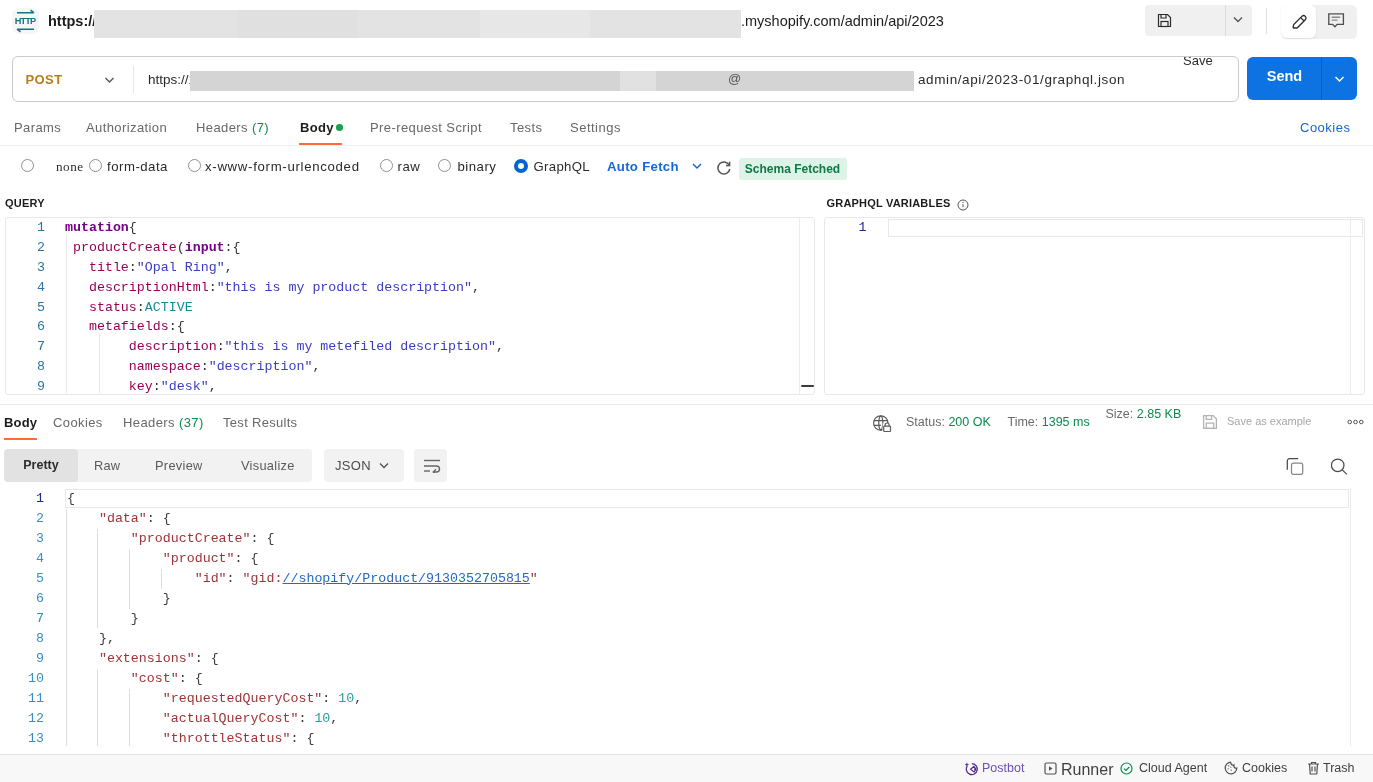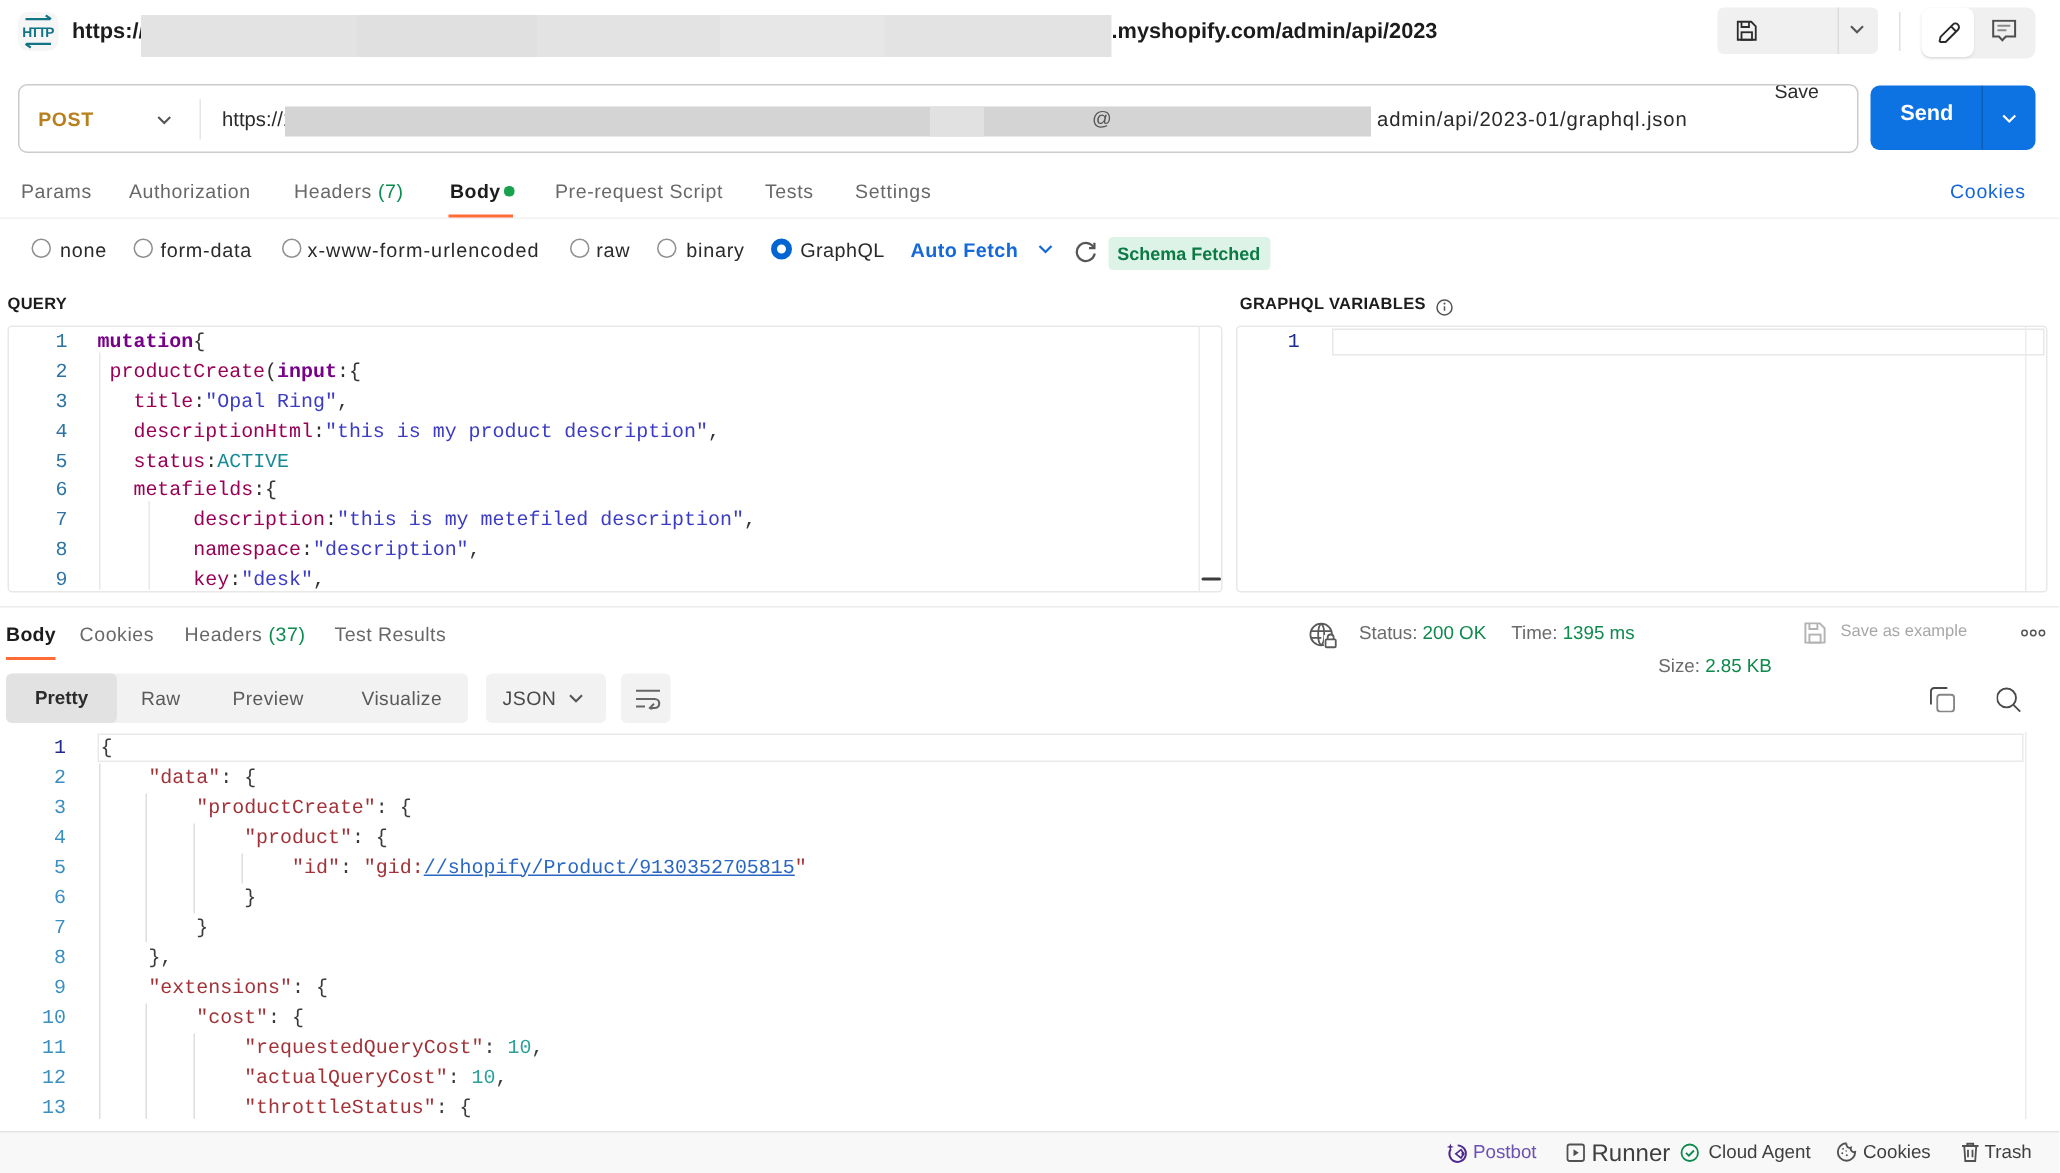--- a/index.html
+++ b/index.html
@@ -17,21 +17,21 @@
   <g stroke="#117586" stroke-width="1.5" fill="none">
     <path d="M5 4.7 H21.5 M18.5 2.2 L22 4.8"></path>
     <path d="M22 21.3 H5.5 M8.5 23.8 L5 21.2"></path>
   </g>
   <text x="13.5" y="16.4" font-size="9.2" font-weight="bold" fill="#117586" text-anchor="middle" textLength="21.5" font-family="Liberation Sans">HTTP</text>
 </svg>
 <div class="abs" style="left:48px;top:13px;font-size:14.5px;font-weight:bold;color:#1c1c1c;">https://</div>
 <div class="abs" style="left:94px;top:10px;width:647px;height:28px;background:#e3e3e3;"></div>
 <div class="abs" style="left:238px;top:10px;width:120px;height:28px;background:#e0e0e0;"></div>
 <div class="abs" style="left:480px;top:10px;width:110px;height:28px;background:#e7e7e7;"></div>
-<div class="abs" style="left:741px;top:13px;font-size:14.5px;font-weight:bold;color:#1c1c1c;">.myshopify.com/admin/api/2023</div>
+<div class="abs" style="left:741px;top:13px;font-size:14.5px;font-weight:normal;color:#1c1c1c;">.myshopify.com/admin/api/2023</div>
 
 <div class="abs" style="left:1145px;top:5px;width:107px;height:31px;background:#f0f0f0;border-radius:4px;"></div>
 <svg class="abs" style="left:1157px;top:13px;" width="15" height="15" viewBox="0 0 15 15" fill="none" stroke="#2b2b2b" stroke-width="1.2">
   <path d="M1.5 1.5 h9 l3 3 v9 h-12 z"></path>
   <path d="M4 1.5 v3.5 h5 v-3.5"></path>
   <rect x="4" y="8.5" width="7" height="5"></rect>
 </svg>
 <div class="abs" style="left:1183px;top:13px;font-size:13px;color:#2b2b2b;margin-top:40px;">Save</div>
 <div class="abs" style="left:1225px;top:5px;width:1px;height:31px;background:#dcdcdc;"></div>
 <svg class="abs" style="left:1232px;top:16px;" width="12" height="8" viewBox="0 0 12 8" fill="none" stroke="#555" stroke-width="1.4">
@@ -76,21 +76,21 @@
 <div class="abs" style="left:196px;top:120px;font-size:13px;letter-spacing:0.4px;color:#686868;">Headers <span style="color:#0c8d4f;">(7)</span></div>
 <div class="abs" style="left:300px;top:120px;font-size:13px;letter-spacing:0.3px;font-weight:bold;color:#1c1c1c;">Body</div>
 <div class="abs" style="left:335.5px;top:124.2px;width:7.5px;height:6.5px;border-radius:50%;background:#18a24d;"></div>
 <div class="abs" style="left:370px;top:120px;font-size:13px;letter-spacing:0.4px;color:#686868;">Pre-request Script</div>
 <div class="abs" style="left:510px;top:120px;font-size:13px;letter-spacing:0.4px;color:#686868;">Tests</div>
 <div class="abs" style="left:570px;top:120px;font-size:13px;letter-spacing:0.5px;color:#686868;">Settings</div>
 <div class="abs" style="left:299px;top:142.5px;width:43px;height:2.5px;background:#ff6c37;"></div>
 <div class="abs" style="left:1300px;top:120px;font-size:13px;letter-spacing:0.5px;color:#1465d8;">Cookies</div>
 
 <div class="abs" style="left:21px;top:159px;width:13px;height:13px;border:1px solid #8f8f8f;border-radius:50%;"></div>
-<div class="abs" style="left:40px;top:159px;font-size:13.2px;letter-spacing:0.5px;color:#2a2a2a;">none</div>
+<div class="abs" style="left:56px;top:159px;font-size:13.2px;letter-spacing:0.5px;color:#2a2a2a;font-family:Liberation Serif, serif;">none</div>
 <div class="abs" style="left:89px;top:159px;width:13px;height:13px;border:1px solid #8f8f8f;border-radius:50%;"></div>
 <div class="abs" style="left:107px;top:159px;font-size:13.2px;letter-spacing:0.5px;color:#2a2a2a;">form-data</div>
 <div class="abs" style="left:187.5px;top:159px;width:13px;height:13px;border:1px solid #8f8f8f;border-radius:50%;"></div>
 <div class="abs" style="left:205px;top:159px;font-size:13.2px;letter-spacing:0.7px;color:#2a2a2a;">x-www-form-urlencoded</div>
 <div class="abs" style="left:380px;top:159px;width:13px;height:13px;border:1px solid #8f8f8f;border-radius:50%;"></div>
 <div class="abs" style="left:397.5px;top:159px;font-size:13.2px;letter-spacing:0.5px;color:#2a2a2a;">raw</div>
 <div class="abs" style="left:437.5px;top:159px;width:13px;height:13px;border:1px solid #8f8f8f;border-radius:50%;"></div>
 <div class="abs" style="left:457.5px;top:159px;font-size:13.2px;letter-spacing:0.5px;color:#2a2a2a;">binary</div>
 <div class="abs" style="left:513.5px;top:158.5px;width:14px;height:14px;border:4px solid #0265d2;border-radius:50%;background:#fff;"></div>
 <div class="abs" style="left:533.5px;top:159px;font-size:13.2px;letter-spacing:0.3px;color:#2a2a2a;">GraphQL</div>
@@ -147,21 +147,21 @@
 
 <svg class="abs" style="left:872px;top:413.5px;" width="20" height="19" viewBox="0 0 20 19" fill="none" stroke="#5a5a5a" stroke-width="1.2">
   <circle cx="8.8" cy="9" r="7.2"></circle>
   <path d="M8.8 1.8 c2.7 1.8 2.7 12.6 0 14.4 M8.8 1.8 c-2.7 1.8 -2.7 12.6 0 14.4 M2 6.7 h13.6 M1.9 11.3 h7"></path>
   <rect x="10.6" y="9.4" width="9" height="8.6" fill="#fff" stroke="none"></rect>
   <rect x="11.7" y="12.2" width="6.8" height="5.3" rx="0.7"></rect>
   <path d="M13.1 12.2 v-1.2 a2 2 0 0 1 4 0 v1.2"></path>
 </svg>
 <div class="abs" style="left:906px;top:415px;font-size:12.5px;color:#6b6b6b;">Status: <span style="color:#0e8a4d;">200 OK</span></div>
 <div class="abs" style="left:1007.5px;top:415px;font-size:12.5px;color:#6b6b6b;">Time: <span style="color:#0e8a4d;">1395 ms</span></div>
-<div class="abs" style="left:1105.5px;top:437px;font-size:12.5px;color:#6b6b6b;">Size: <span style="color:#0e8a4d;">2.85 KB</span></div>
+<div class="abs" style="left:1105.5px;top:407px;font-size:12.5px;color:#6b6b6b;">Size: <span style="color:#0e8a4d;">2.85 KB</span></div>
 <svg class="abs" style="left:1202px;top:414px;" width="16" height="16" viewBox="0 0 15 15" fill="none" stroke="#b3b3b3" stroke-width="1.2">
   <path d="M1.5 1.5 h9 l3 3 v9 h-12 z"></path>
   <path d="M4 1.5 v3.5 h5 v-3.5"></path>
   <rect x="4" y="8.5" width="7" height="5"></rect>
 </svg>
 <div class="abs" style="left:1227px;top:415px;font-size:11px;color:#a7a7a7;">Save as example</div>
 <div class="abs" style="left:1347px;top:419px;">
   <svg width="17" height="6" viewBox="0 0 17 6" fill="none" stroke="#555" stroke-width="1">
       <circle cx="2.7" cy="3" r="1.8"></circle>
       <circle cx="8.5" cy="3" r="1.8"></circle>

